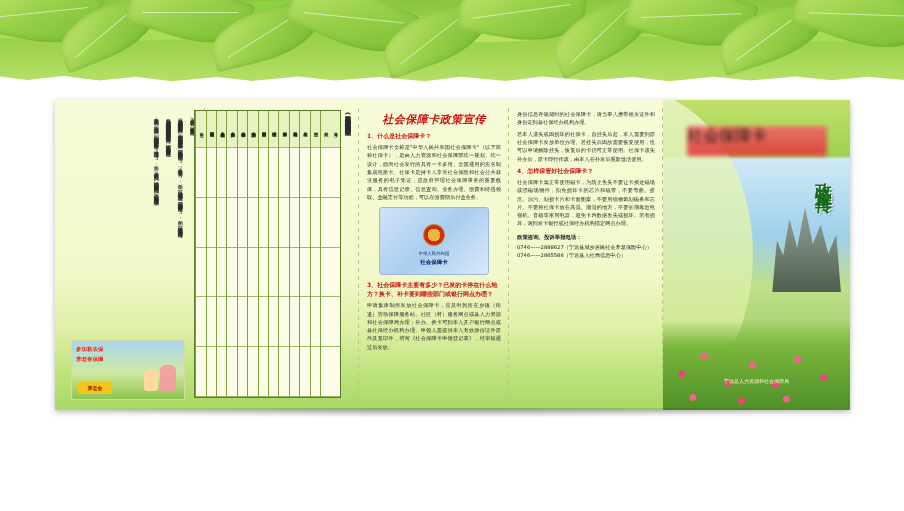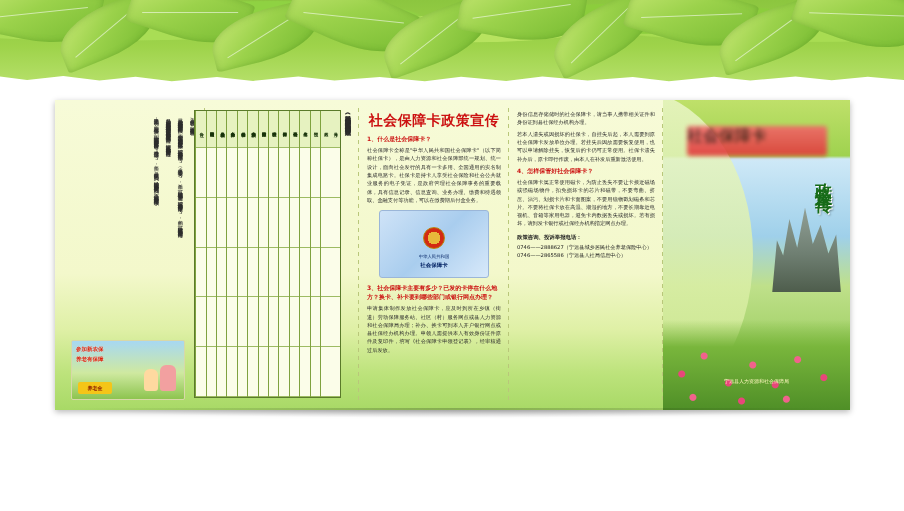--- a/index.html
+++ b/index.html
@@ -79,22 +79,22 @@
 
   
   .htext{
     font-size:5.2px;line-height:1.6;color:#2b2b2b;
     text-align:justify;white-space:pre-wrap;
   }
   .q-head{
     font-size:6px;font-weight:bold;color:#cc1111;margin:4px 0 2px;
   }
   .p-title{
-    text-align:center;font-size:14px;font-weight:bold;color:#cc1111;
-    margin:2px 0 5px;letter-spacing:.5px;
+    text-align:center;font-size:11px;font-weight:bold;color:#cc1111;
+    margin:2px 0 5px;letter-spacing:.5px;font-style:italic;
   }
 
   
   .vtable{
     display:flex;flex-direction:row-reverse;gap:0;
     height:286px;border:1px solid #5a7a2a;background:#fbfde9;
   }
   .vcol{
     width:9.4px;border-left:1px solid #7fa23f;
     display:flex;flex-direction:column;

